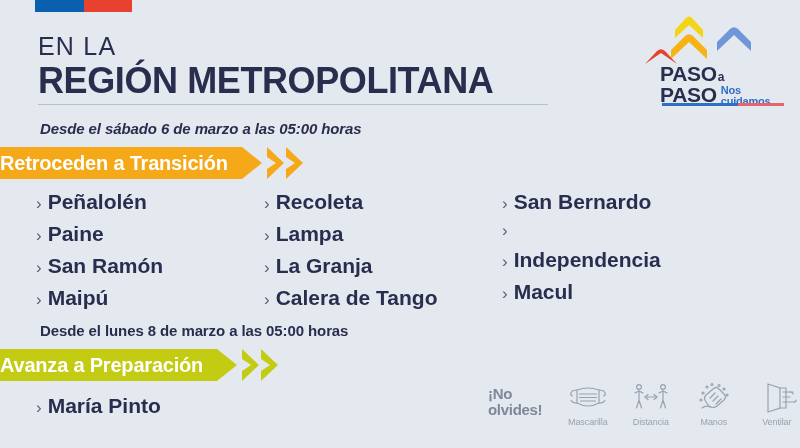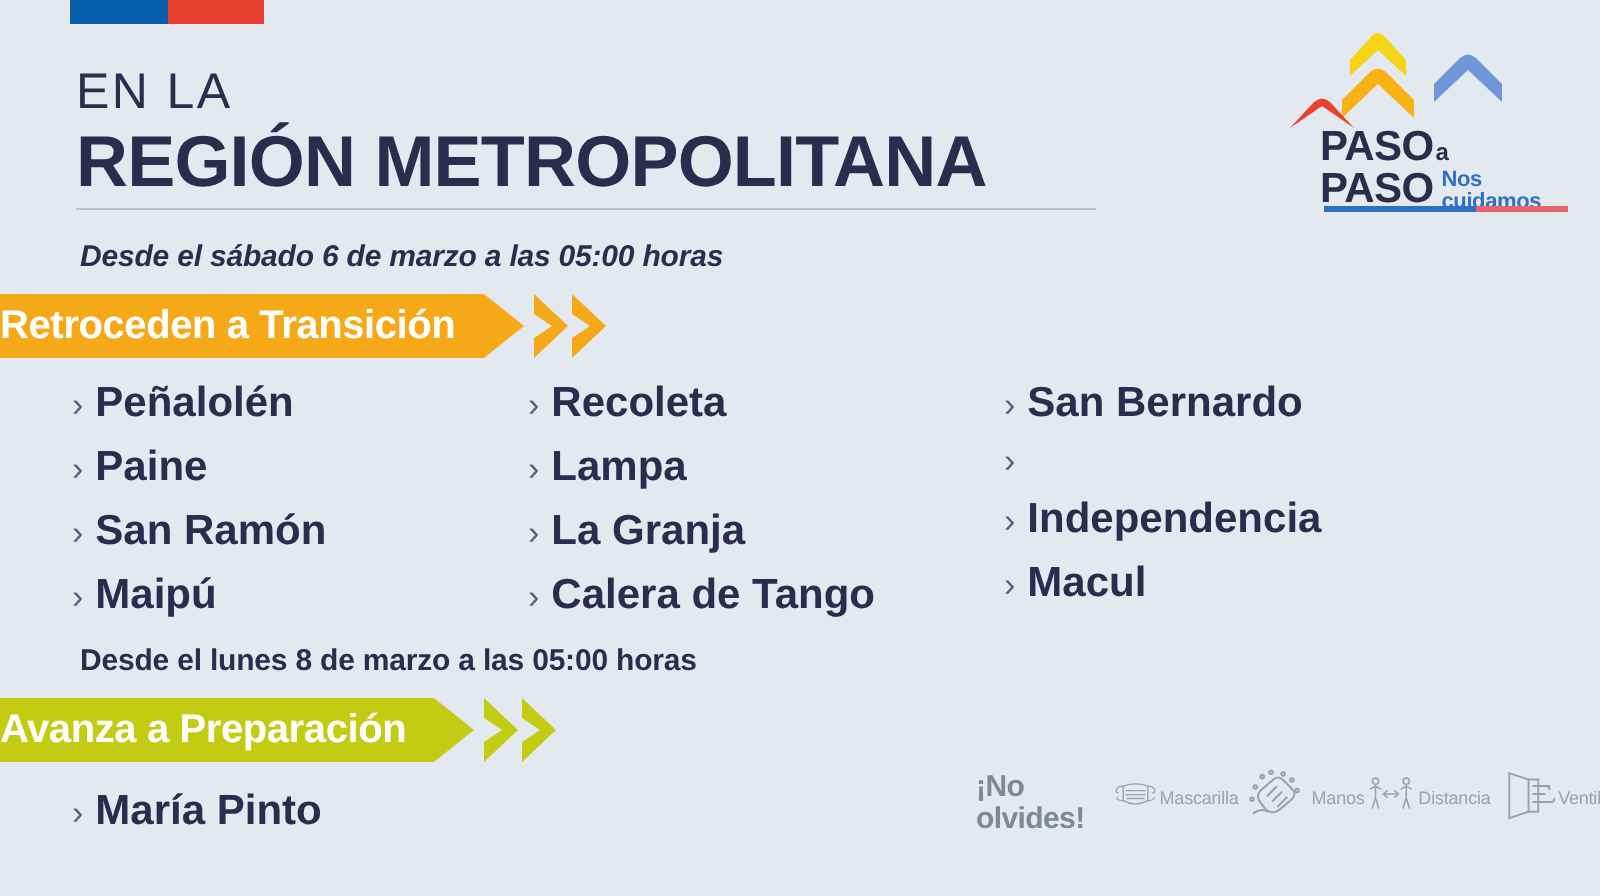--- a/index.html
+++ b/index.html
@@ -113,21 +113,21 @@
   .reminder {
     position: absolute; left: 488px; top: 378px;
     display: flex; align-items: flex-start; height: 62px;
   }
   .no-olvides {
     font-size: 15px; font-weight: 700; color: #7f8798;
     line-height: 1.05; margin-top: 8px; margin-right: 14px;
     letter-spacing: -0.3px;
   }
   .rem-item {
-    width: 63px; display: flex; flex-direction: row;
+    width: 63px; display: flex; flex-direction: column;
     align-items: center; margin-top: 2px;
   }
   .rem-icon { width: 42px; height: 34px; }
   .rem-label {
     font-size: 9px; color: #9aa1b0; margin-top: 3px;
     letter-spacing: -0.1px;
   }
 </style>
 </head>
 <body>
@@ -290,52 +290,52 @@
           <path d="M32 23 Q37 23 38 20"></path>
           <path d="M12 14 H30 M12 17.5 H30 M13 21 H29"></path>
         </g>
       </svg>
       <div class="rem-label">Mascarilla</div>
     </div>
 
     <div class="rem-item">
       <svg class="rem-icon" viewBox="0 0 42 34">
         <g fill="none" stroke="#9aa1b0" stroke-width="1.2" stroke-linecap="round">
+          <circle cx="9" cy="7" r="2.4"></circle>
+          <path d="M9 10 V20 M5 13 L9 11 L13 13 M9 20 L6.5 28 M9 20 L11.5 28"></path>
+          <circle cx="33" cy="7" r="2.4"></circle>
+          <path d="M33 10 V20 M29 13 L33 11 L37 13 M33 20 L30.5 28 M33 20 L35.5 28"></path>
+          <path d="M15 17 H27"></path>
+          <path d="M15 17 L18 14.5 M15 17 L18 19.5 M27 17 L24 14.5 M27 17 L24 19.5"></path>
+        </g>
+      </svg>
+      <div class="rem-label">Distancia</div>
+    </div>
+
+    <div class="rem-item">
+      <svg class="rem-icon" viewBox="0 0 42 34">
+        <g fill="none" stroke="#9aa1b0" stroke-width="1.2" stroke-linecap="round">
           <path d="M13 22 Q10 18 13 15 L20 9 Q23 6 26 9 L31 14 Q34 17 31 20 L24 26 Q20 29 16 26 Z"></path>
           <path d="M17 18 L22 13 M20 21 L25 16 M23 24 L28 19"></path>
           <path d="M9 28 Q13 25 17 27"></path>
           <circle cx="14" cy="7" r="1"></circle>
           <circle cx="19" cy="4.5" r="1"></circle>
           <circle cx="26" cy="5.5" r="1"></circle>
           <circle cx="31" cy="9" r="1"></circle>
           <circle cx="34" cy="15" r="1"></circle>
           <circle cx="10" cy="13" r="1"></circle>
           <circle cx="8" cy="20" r="1"></circle>
         </g>
       </svg>
       <div class="rem-label">Manos</div>
     </div>
 
     <div class="rem-item">
       <svg class="rem-icon" viewBox="0 0 42 34">
         <g fill="none" stroke="#9aa1b0" stroke-width="1.2" stroke-linecap="round">
-          <circle cx="9" cy="7" r="2.4"></circle>
-          <path d="M9 10 V20 M5 13 L9 11 L13 13 M9 20 L6.5 28 M9 20 L11.5 28"></path>
-          <circle cx="33" cy="7" r="2.4"></circle>
-          <path d="M33 10 V20 M29 13 L33 11 L37 13 M33 20 L30.5 28 M33 20 L35.5 28"></path>
-          <path d="M15 17 H27"></path>
-          <path d="M15 17 L18 14.5 M15 17 L18 19.5 M27 17 L24 14.5 M27 17 L24 19.5"></path>
-        </g>
-      </svg>
-      <div class="rem-label">Distancia</div>
-    </div>
-
-    <div class="rem-item">
-      <svg class="rem-icon" viewBox="0 0 42 34">
-        <g fill="none" stroke="#9aa1b0" stroke-width="1.2" stroke-linecap="round">
           <path d="M12 4 L24 8 V28 L12 32 Z"></path>
           <path d="M24 8 H30 V28 H24"></path>
           <path d="M27 12 H37 M27 17 H34 M27 22 H38"></path>
           <path d="M34 12 Q37 12 37 14 M38 22 Q40 22 40 20"></path>
         </g>
       </svg>
       <div class="rem-label">Ventilar</div>
     </div>
   </div>
 

